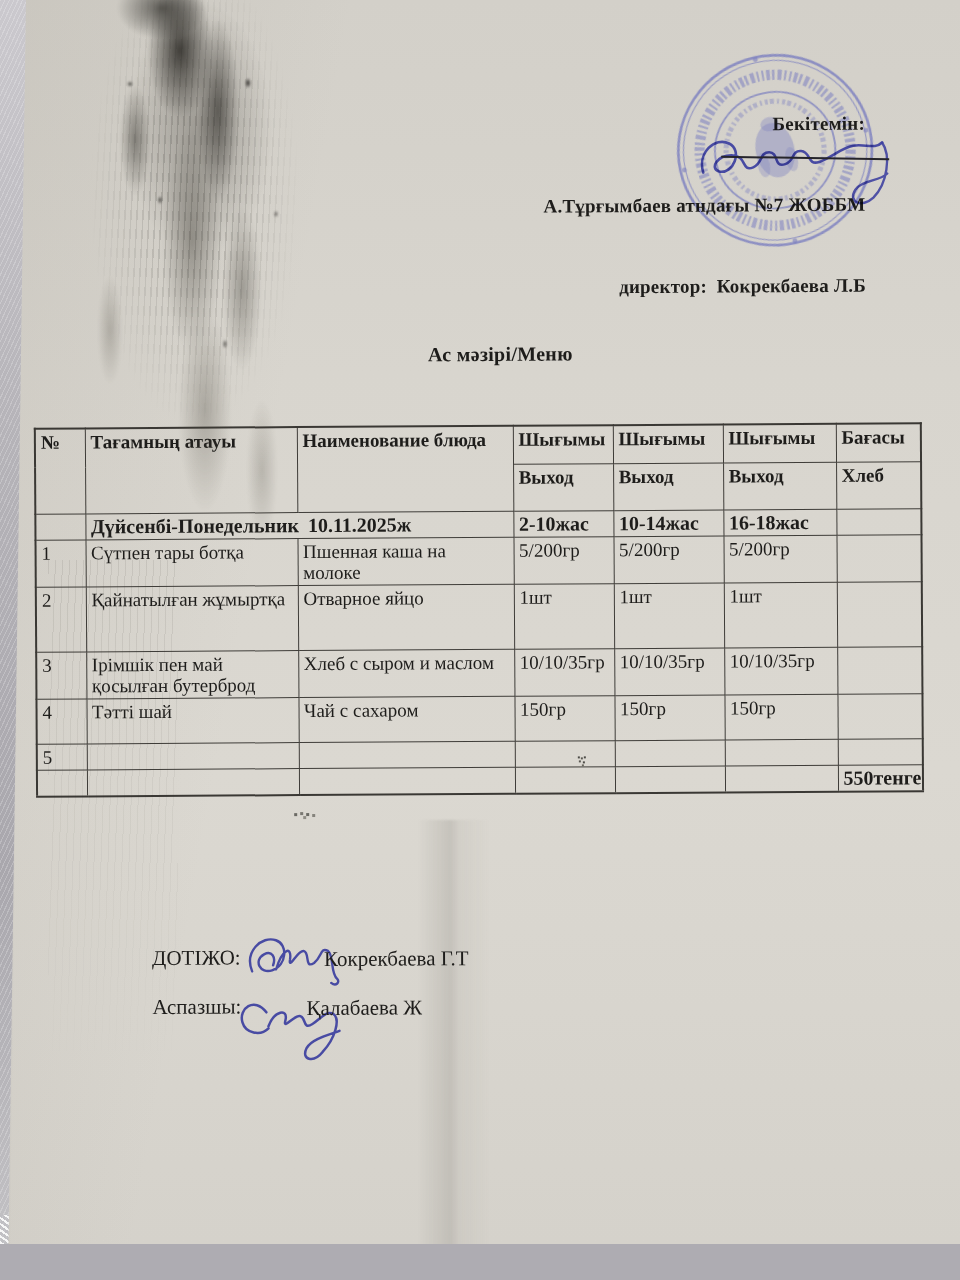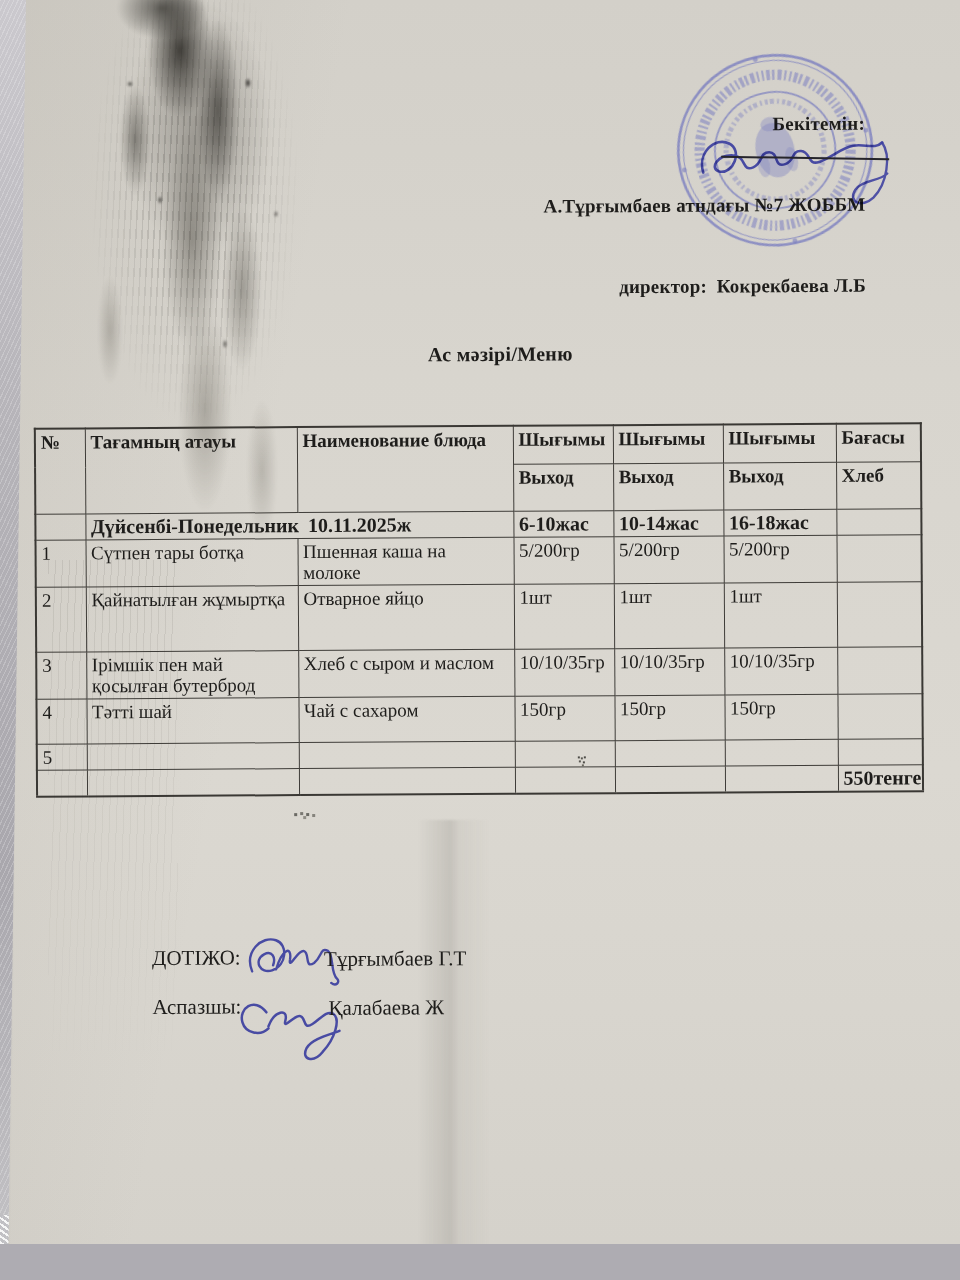--- a/index.html
+++ b/index.html
@@ -91,21 +91,21 @@
   tr.rt td{border-bottom:2.5px solid #3a3834;}
   .price-total{font-weight:bold;font-size:20px;border-radius:10px;}
 
   
   .footer{position:absolute;left:150px;top:944px;font-size:21px;}
   .f-row{position:absolute;white-space:nowrap;}
   .f-row1{top:0;left:0;}
   .f-row2{top:49px;left:0;}
   .f-label{display:inline-block;}
   .f-name1{position:absolute;left:172px;top:2px;}
-  .f-name2{position:absolute;left:176px;top:2px;}
+  .f-name2{position:absolute;left:154px;top:2px;}
   .sig-f{position:absolute;mix-blend-mode:multiply;}
   .sig-f1{left:88px;top:-18px;width:105px;height:66px;}
   .sig-f2{left:80px;top:-12px;width:120px;height:92px;}
 
   
   .mark-a{position:absolute;left:293px;top:812px;width:3px;height:3px;background:#6b6a64;
     box-shadow:6px -1px 0 #7a7872,12px 0 0 #6b6a64,18px 1px 0 #85837c,9px 3px 0 #908e86;
     filter:blur(.4px);}
   .mark-b{position:absolute;left:577px;top:757px;width:2px;height:2px;background:#4c4b46;
     box-shadow:3px 1px 0 #5a5852,6px 0 0 #4c4b46,1px 4px 0 #5a5852,5px 5px 0 #4c4b46,4px 8px 0 #6b6960;
@@ -187,21 +187,21 @@
           <td class="b">Выход</td>
           <td class="b">Выход</td>
           <td class="b">Хлеб</td>
         </tr>
         <tr class="h-day">
           <td></td>
           <td class="day-merged" colspan="2">
             <span class="day-kz">Дүйсенбі-Понедельник</span>
             <span>10.11.2025ж</span>
           </td>
-          <td>6-10жас</td>
+          <td>2-10жас</td>
           <td>10-14жас</td>
           <td>16-18жас</td>
           <td></td>
         </tr>
         <tr class="r1">
           <td>1</td>
           <td>Сүтпен тары ботқа</td>
           <td>Пшенная каша на молоке</td>
           <td>5/200гр</td>
           <td>5/200гр</td>
@@ -257,21 +257,21 @@
         </table>
 
       <div class="footer">
         <div class="f-row f-row1">
           <span class="f-label">ДОТІЖО:</span>
           <svg class="sig-f sig-f1" viewBox="0 0 105 66">
             <path d="M12,44 C4,24 22,8 36,13 C48,17 47,38 32,43 C20,47 13,33 24,27
                      C32,23 36,30 33,38 M36,42 C42,22 52,18 50,32 C48,44 58,22 64,24
                      C70,26 64,42 74,36 C82,30 80,20 88,24 C94,28 90,46 97,52 C100,55 96,60 91,56" fill="none" stroke="#3c3f9f" stroke-width="2.4" stroke-linecap="round" opacity=".92"></path>
           </svg>
-          <span class="f-name1">Тұрғымбаев Г.Т</span>
+          <span class="f-name1">Кокрекбаева Г.Т</span>
         </div>
         <div class="f-row f-row2">
           <span class="f-label">Аспазшы:</span>
           <svg class="sig-f sig-f2" viewBox="0 0 120 92">
             <path d="M34,30 C22,14 6,26 10,40 C13,51 28,54 36,46 M36,44 C42,28 56,26 53,38
                      C50,49 62,32 68,34 C74,36 70,48 80,42 C88,37 94,28 101,32
                      C108,37 103,56 90,70 C81,81 68,78 74,66 C79,57 96,53 107,49" fill="none" stroke="#3c3f9f" stroke-width="2.5" stroke-linecap="round" opacity=".92"></path>
           </svg>
           <span class="f-name2">Қалабаева Ж</span>
         </div>

